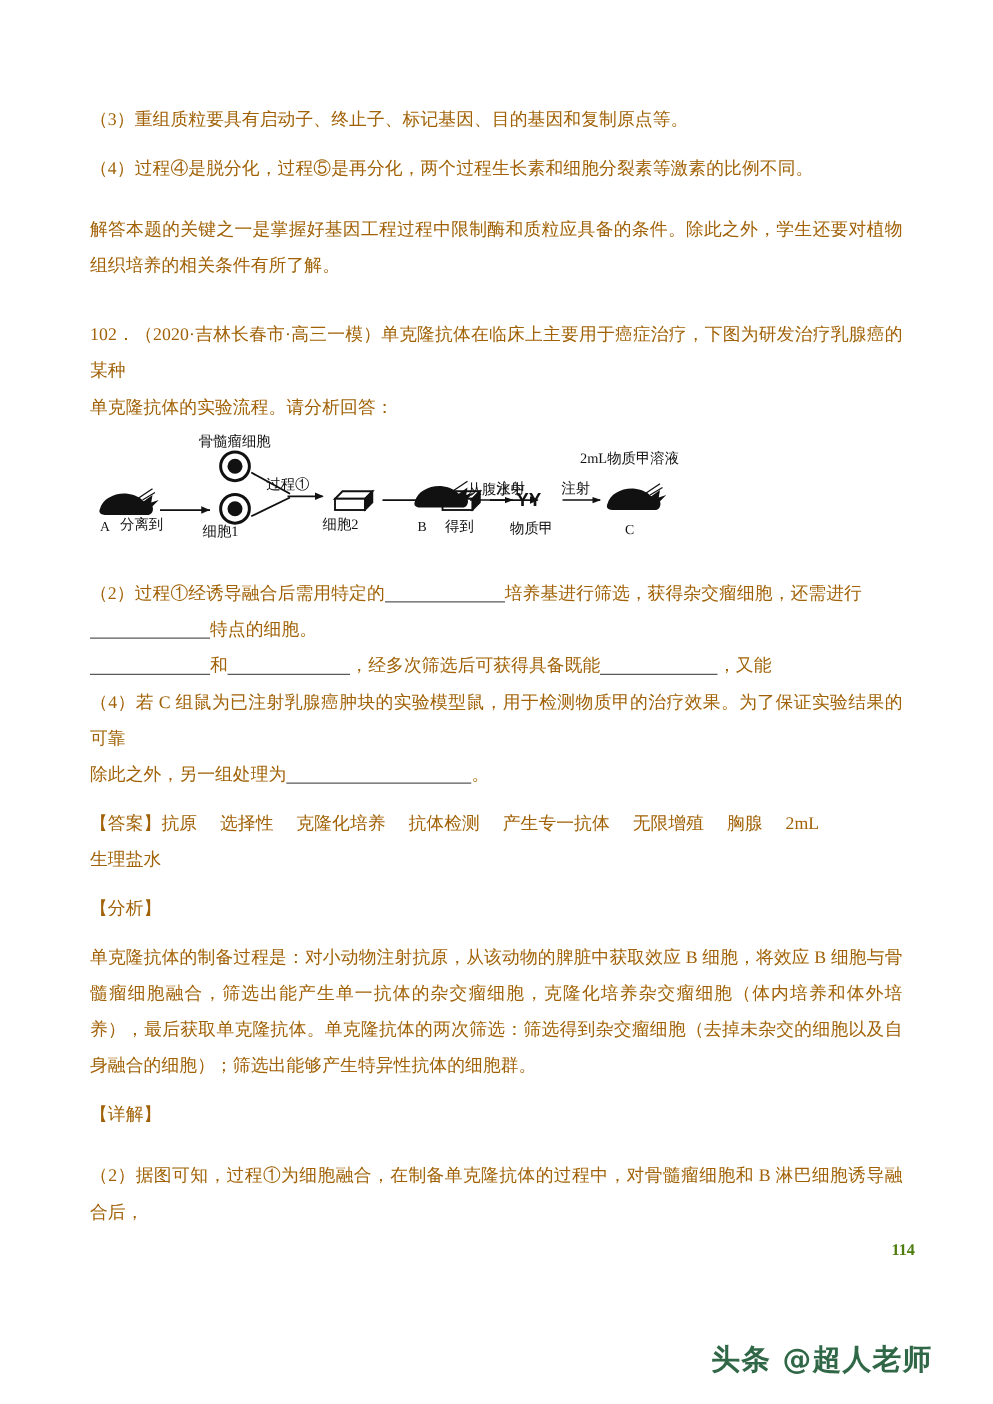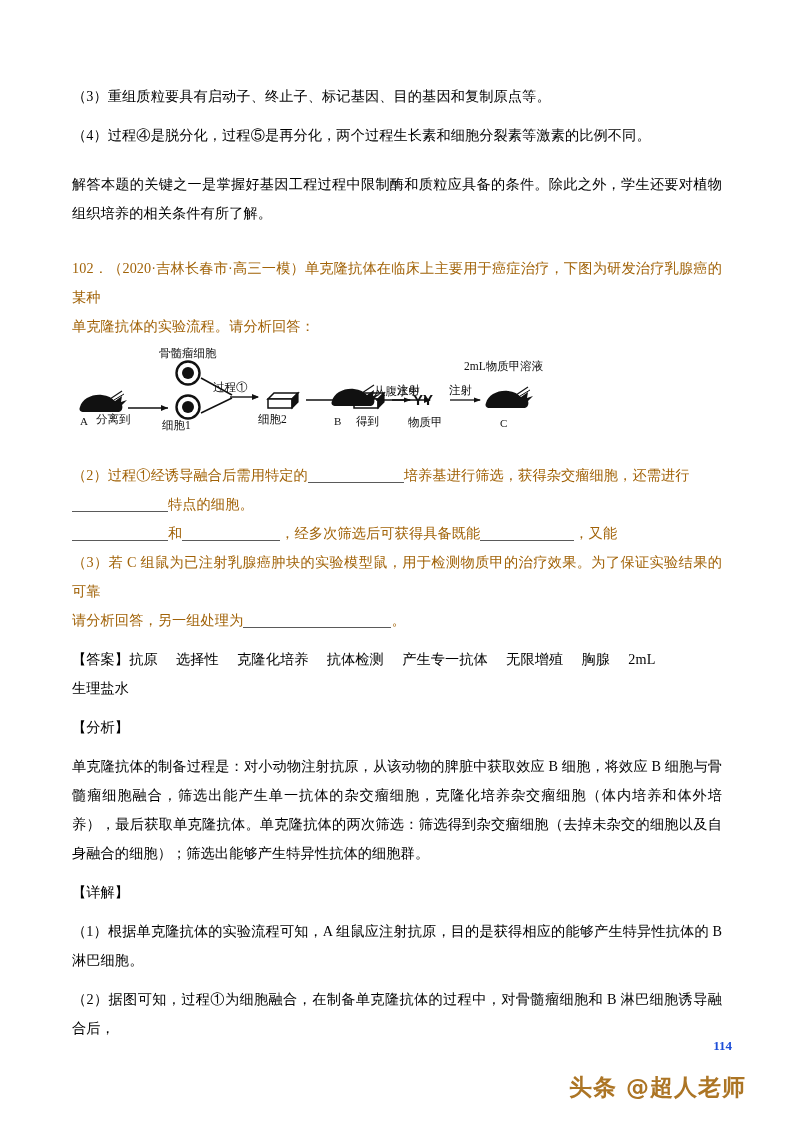--- a/index.html
+++ b/index.html
@@ -30,21 +30,21 @@
 
   
   .p {
     font-size: 14.2px;
     line-height: 29px;
     margin: 0 0 0 0;
     text-align: justify;
     letter-spacing: 0.1px;
   }
   .red {
-    color: #000000;
+    color: #a16207;
   }
   .black {
     color: #a16207;
   }
 
   .spacer-sm { height: 10px; }
   .spacer-md { height: 18px; }
   .spacer-lg { height: 26px; }
 
   
@@ -61,33 +61,33 @@
     width: 650px;
     height: 96px;
     margin-top: 6px;
   }
   .fig-svg { position: absolute; left: 0; top: 0; }
 
   
   .page-num {
     position: absolute;
     right: 62px;
-    top: 1038px;
+    top: 992px;
     font-size: 13px;
     font-weight: bold;
-    color: #1d4ed8;
+    color: #4d7c0f;
     font-family: "Liberation Serif", serif;
   }
   .watermark {
     position: absolute;
     right: 48px;
     top: 1072px;
     font-size: 23px;
     font-weight: bold;
-    color: #a16207;
+    color: #14532d;
     letter-spacing: 1px;
     font-family: "DejaVu Sans", sans-serif;
     opacity: .88;
     white-space: nowrap;
   }
 </style>
 </head>
 <body>
 
 <div class="page">
@@ -191,41 +191,40 @@
 
     <div class="spacer-md"></div>
 
 
     <p class="p black"><span>（2）过程①经诱导融合后需用特定的</span><span class="blank" style="width:96px"></span><span>培养基进行筛选，获得杂交瘤细胞，还需进行</span></p>
 
     <p class="p black"><span class="blank" style="width:96px"></span><span>特点的细胞。</span></p>
 
     <p class="p black"><span class="blank" style="width:96px"></span><span>和</span><span class="blank" style="width:98px"></span><span>，经多次筛选后可获得具备既能</span><span class="blank" style="width:94px"></span><span>，又能</span></p>
 
-    <p class="p black">（3）若 C 组鼠为已注射乳腺癌肿块的实验模型鼠，用于检测物质甲的治疗效果。为了保证实验结果的可靠</p>
-
-
-    <p class="p black"><span>请分析回答，另一组处理为</span><span class="blank" style="width:148px"></span><span>。</span></p>
+    <p class="p black">（4）若 C 组鼠为已注射乳腺癌肿块的实验模型鼠，用于检测物质甲的治疗效果。为了保证实验结果的可靠</p>
+
+
+    <p class="p black"><span>除此之外，另一组处理为</span><span class="blank" style="width:148px"></span><span>。</span></p>
 
     <div class="spacer-sm"></div>
 
     <p class="p red"><span>【答案】</span><span>抗原</span>&nbsp;&nbsp;&nbsp;&nbsp;&nbsp;<span>选择性</span>&nbsp;&nbsp;&nbsp;&nbsp;&nbsp;<span>克隆化培养</span>&nbsp;&nbsp;&nbsp;&nbsp;&nbsp;<span>抗体检测</span>&nbsp;&nbsp;&nbsp;&nbsp;&nbsp;<span>产生专一抗体</span>&nbsp;&nbsp;&nbsp;&nbsp;&nbsp;<span>无限增殖</span>&nbsp;&nbsp;&nbsp;&nbsp;&nbsp;<span>胸腺</span>&nbsp;&nbsp;&nbsp;&nbsp;&nbsp;<span>2mL</span></p>
     <p class="p red">生理盐水</p>
 
     <div class="spacer-sm"></div>
 
     <p class="p red">【分析】</p>
     <div class="spacer-sm"></div>
     <p class="p red">单克隆抗体的制备过程是：对小动物注射抗原，从该动物的脾脏中获取效应 B 细胞，将效应 B 细胞与骨髓瘤细胞融合，筛选出能产生单一抗体的杂交瘤细胞，克隆化培养杂交瘤细胞（体内培养和体外培养），最后获取单克隆抗体。单克隆抗体的两次筛选：筛选得到杂交瘤细胞（去掉未杂交的细胞以及自身融合的细胞）；筛选出能够产生特异性抗体的细胞群。</p>
 
     <div class="spacer-sm"></div>
 
     <p class="p red">【详解】</p>
     <div class="spacer-sm"></div>
-    <p class="p red">（1）根据单克隆抗体的实验流程可知，A 组鼠应注射抗原，目的是获得相应的能够产生特异性抗体的 B 淋巴细胞。</p>
     <div class="spacer-sm"></div>
     <p class="p red">（2）据图可知，过程①为细胞融合，在制备单克隆抗体的过程中，对骨髓瘤细胞和 B 淋巴细胞诱导融合后，</p>
 
   </div>
 
   <div class="page-num">114</div>
   <div class="watermark">头条 @超人老师</div>
 </div>
 
 </body></html>

